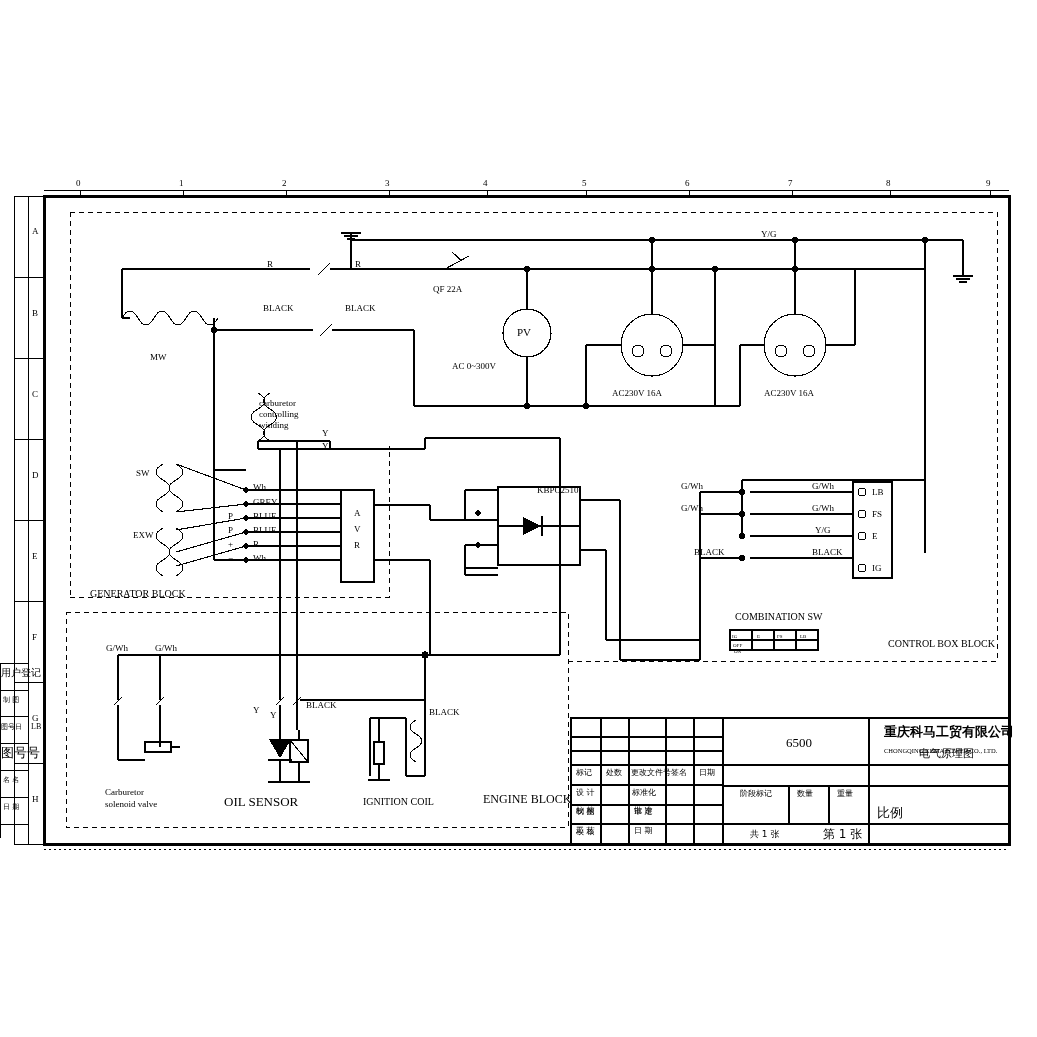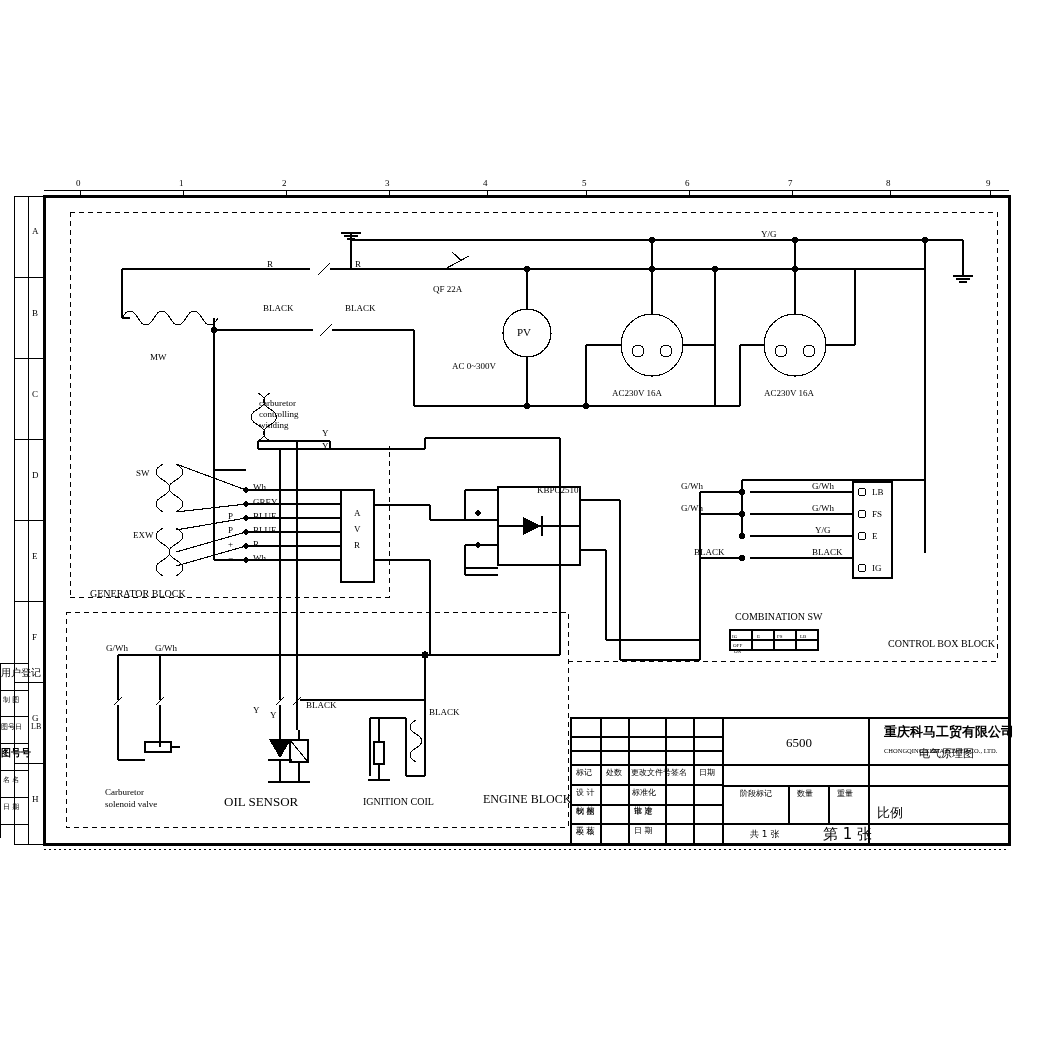--- a/index.html
+++ b/index.html
@@ -416,21 +416,21 @@
   <div class="lbl" style="left:32px;top:389px;">C</div>
   <div class="lbl" style="left:32px;top:470px;">D</div>
   <div class="lbl" style="left:32px;top:551px;">E</div>
   <div class="lbl" style="left:32px;top:632px;">F</div>
   <div class="lbl" style="left:32px;top:713px;">G</div>
   <div class="lbl" style="left:32px;top:794px;">H</div>
 
   <div class="lbl cn" style="left:1px;top:668px;font-size:10px;">用户登记</div>
   <div class="lbl cn" style="left:3px;top:695px;font-size:7px;">制 图</div>
   <div class="lbl cn" style="left:1px;top:722px;font-size:7px;">图号日</div>
-  <div class="lbl cn" style="left:1px;top:748px;font-size:10px;font-weight:bold;">图号号</div>
+  <div class="lbl cn" style="left:1px;top:748px;font-size:13px;">图号号</div>
   <div class="lbl cn" style="left:3px;top:775px;font-size:7px;">名 名</div>
   <div class="lbl cn" style="left:3px;top:802px;font-size:7px;">日 期</div>
   <div class="lbl" style="left:31px;top:722px;font-size:8px;">LB</div>
 
   <div class="lbl" style="left:267px;top:259px;">R</div>
   <div class="lbl" style="left:355px;top:259px;">R</div>
   <div class="lbl" style="left:263px;top:303px;">BLACK</div>
   <div class="lbl" style="left:345px;top:303px;">BLACK</div>
   <div class="lbl" style="left:761px;top:229px;">Y/G</div>
 
@@ -524,21 +524,21 @@
   <div class="lbl cn" style="left:632px;top:788px;font-size:8px;">标准化</div>
   <div class="lbl cn" style="left:634px;top:807px;font-size:8px;">审 定</div>
   <div class="lbl cn" style="left:634px;top:827px;font-size:8px;opacity:0;"></div>
 
   <div class="lbl cn" style="left:740px;top:789px;font-size:8px;">阶段标记</div>
   <div class="lbl cn" style="left:797px;top:789px;font-size:8px;">数量</div>
   <div class="lbl cn" style="left:837px;top:789px;font-size:8px;">重量</div>
   <div class="lbl cn" style="left:877px;top:808px;font-size:13px;text-align:center;">比例</div>
 
   <div class="lbl cn" style="left:750px;top:829px;font-size:9px;">共 1 张</div>
-  <div class="lbl cn" style="left:823px;top:829px;font-size:15px;">第 1 张</div>
+  <div class="lbl cn" style="left:823px;top:829px;font-size:12px;">第 1 张</div>
 
   <div class="lbl cn" style="left:576px;top:846px;font-size:8px;opacity:0;"></div>
 </div>
 
 <div class="lbl cn" style="left:576px;top:807px;font-size:8px;opacity:0;"></div>
 <div class="lbl cn" style="position:absolute;left:576px;top:827px;font-size:8px;opacity:0;"></div>
 <div class="lbl cn" style="position:absolute;left:576px;top:826px;font-size:8px;">工 艺</div>
 <div class="lbl cn" style="position:absolute;left:576px;top:806px;font-size:8px;">校 核</div>
 <div class="lbl cn" style="position:absolute;left:634px;top:826px;font-size:8px;">日 期</div>
 <div class="lbl cn" style="position:absolute;left:634px;top:806px;font-size:8px;">批 准</div>

